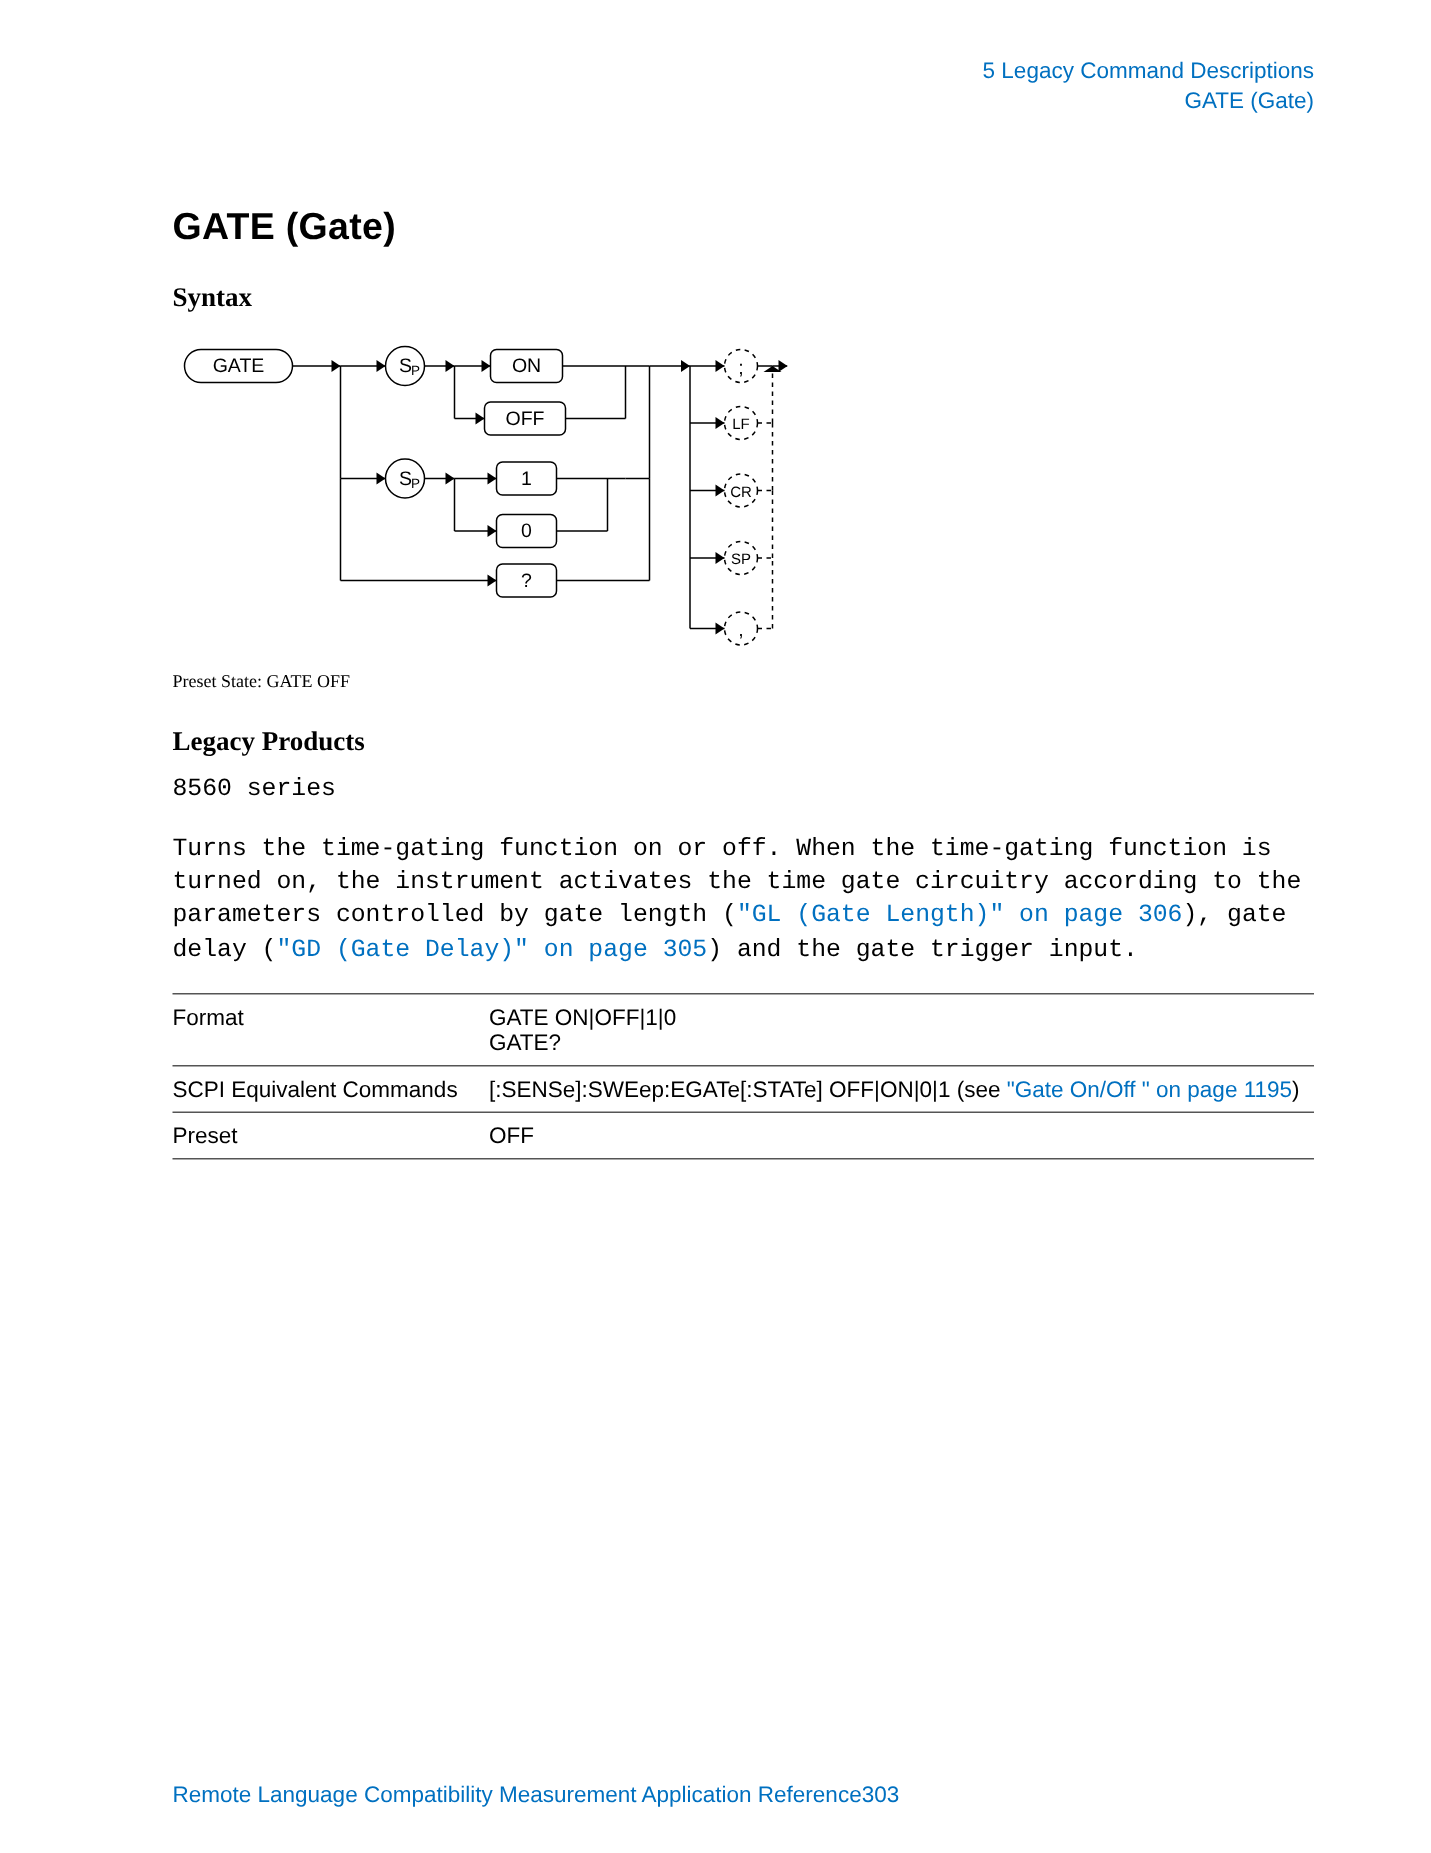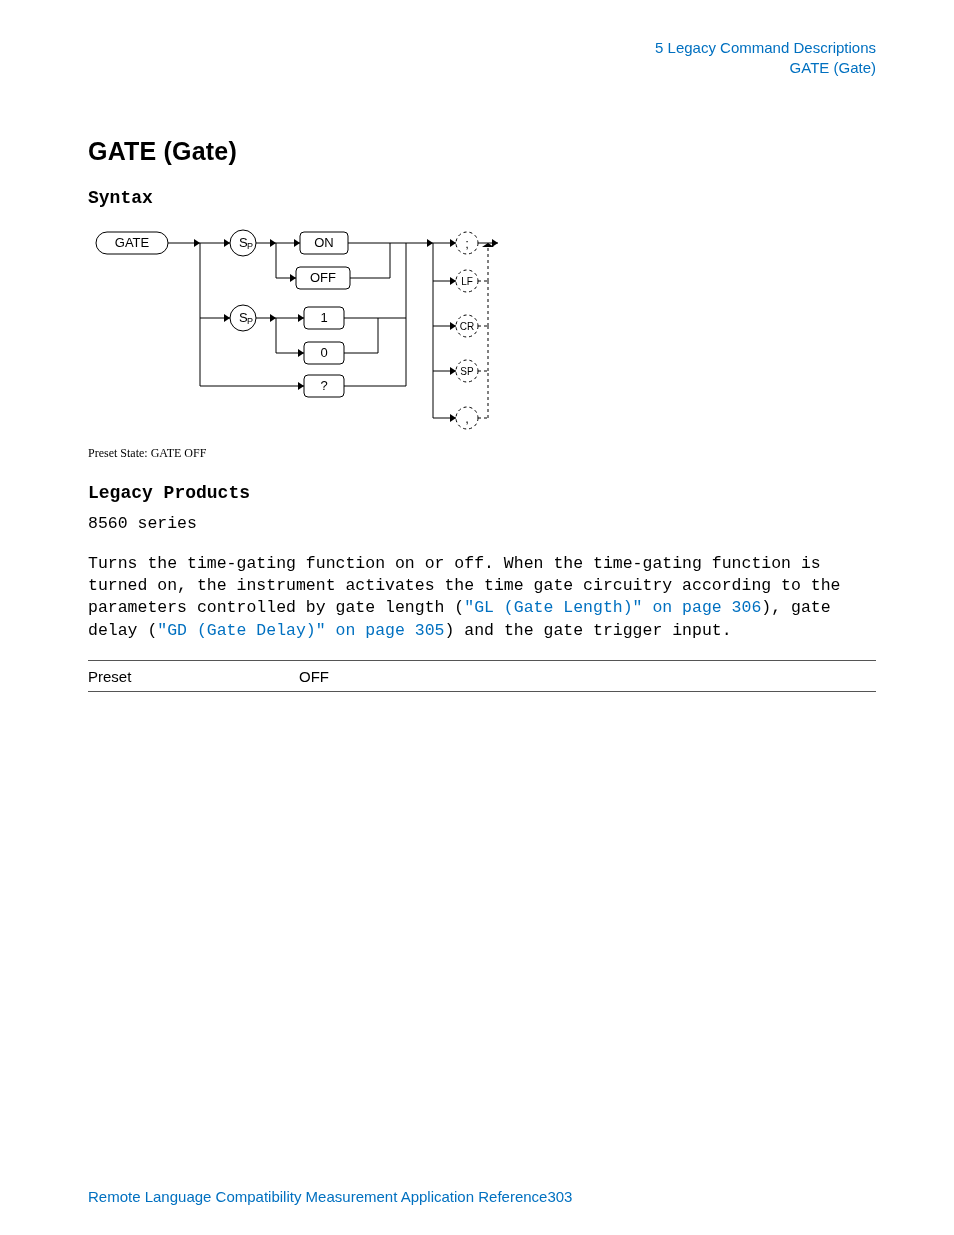--- a/index.html
+++ b/index.html
@@ -11,40 +11,41 @@
       font-family: Arial, Helvetica, sans-serif;
       color: #000;
       background: #fff;
       box-sizing: border-box;
     }
     .page {
       padding: 38px 78px 30px 88px;
       box-sizing: border-box;
       height: 100%;
       position: relative;
+      margin-left: 27px;
     }
     .header-right {
       text-align: right;
       color: #0070c0;
       font-size: 15px;
       line-height: 1.35;
       margin-bottom: 58px;
     }
     .page-title {
       font-size: 25px;
       font-weight: bold;
       font-stretch: condensed;
       letter-spacing: 0.2px;
       margin: 0 0 22px 0;
       font-family: "Arial Narrow", Arial, sans-serif;
     }
     .section-head {
       font-size: 18px;
       font-weight: bold;
-      font-family: Liberation Mono, monospace;
+      font-family: Liberation Serif, serif;
       font-stretch: condensed;
       margin: 0 0 10px 0;
     }
     .diagram-area {
       width: 410px;
       height: 220px;
       position: relative;
       margin-bottom: 2px;
     }
     .preset-state {
@@ -234,20 +235,33 @@
 
   <h2 class="section-head">Legacy Products</h2>
   <p class="body-text">8560 series</p>
 
   <p class="body-text">
     <span>Turns the time-gating function on or off. When the time-gating function is turned on, the instrument activates the time gate circuitry according to the parameters controlled by gate length (</span><a href="#" class="crossref">"GL (Gate Length)" on page 306</a><span>), gate delay (</span><a href="#" class="crossref">"GD (Gate Delay)" on page 305</a><span>) and the gate trigger input.</span>
   </p>
 
   <table class="spec-table">
     <tbody>
+        <tr>
+      <td>Format</td>
+      <td>
+        <div>GATE ON|OFF|1|0</div>
+        <div>GATE?</div>
+      </td>
+    </tr>
+    <tr>
+      <td>SCPI Equivalent Commands</td>
+      <td>
+        <span>[:SENSe]:SWEep:EGATe[:STATe] OFF|ON|0|1 (see </span><a href="#" class="crossref">"Gate On/Off " on page 1195</a><span>)</span>
+      </td>
+    </tr>
     <tr>
       <td>Preset</td>
       <td>OFF</td>
     </tr>
   </tbody>
     </table>
 
   <div class="footer">
     <span>Remote Language Compatibility Measurement Application Reference</span>
     <span>303</span>

